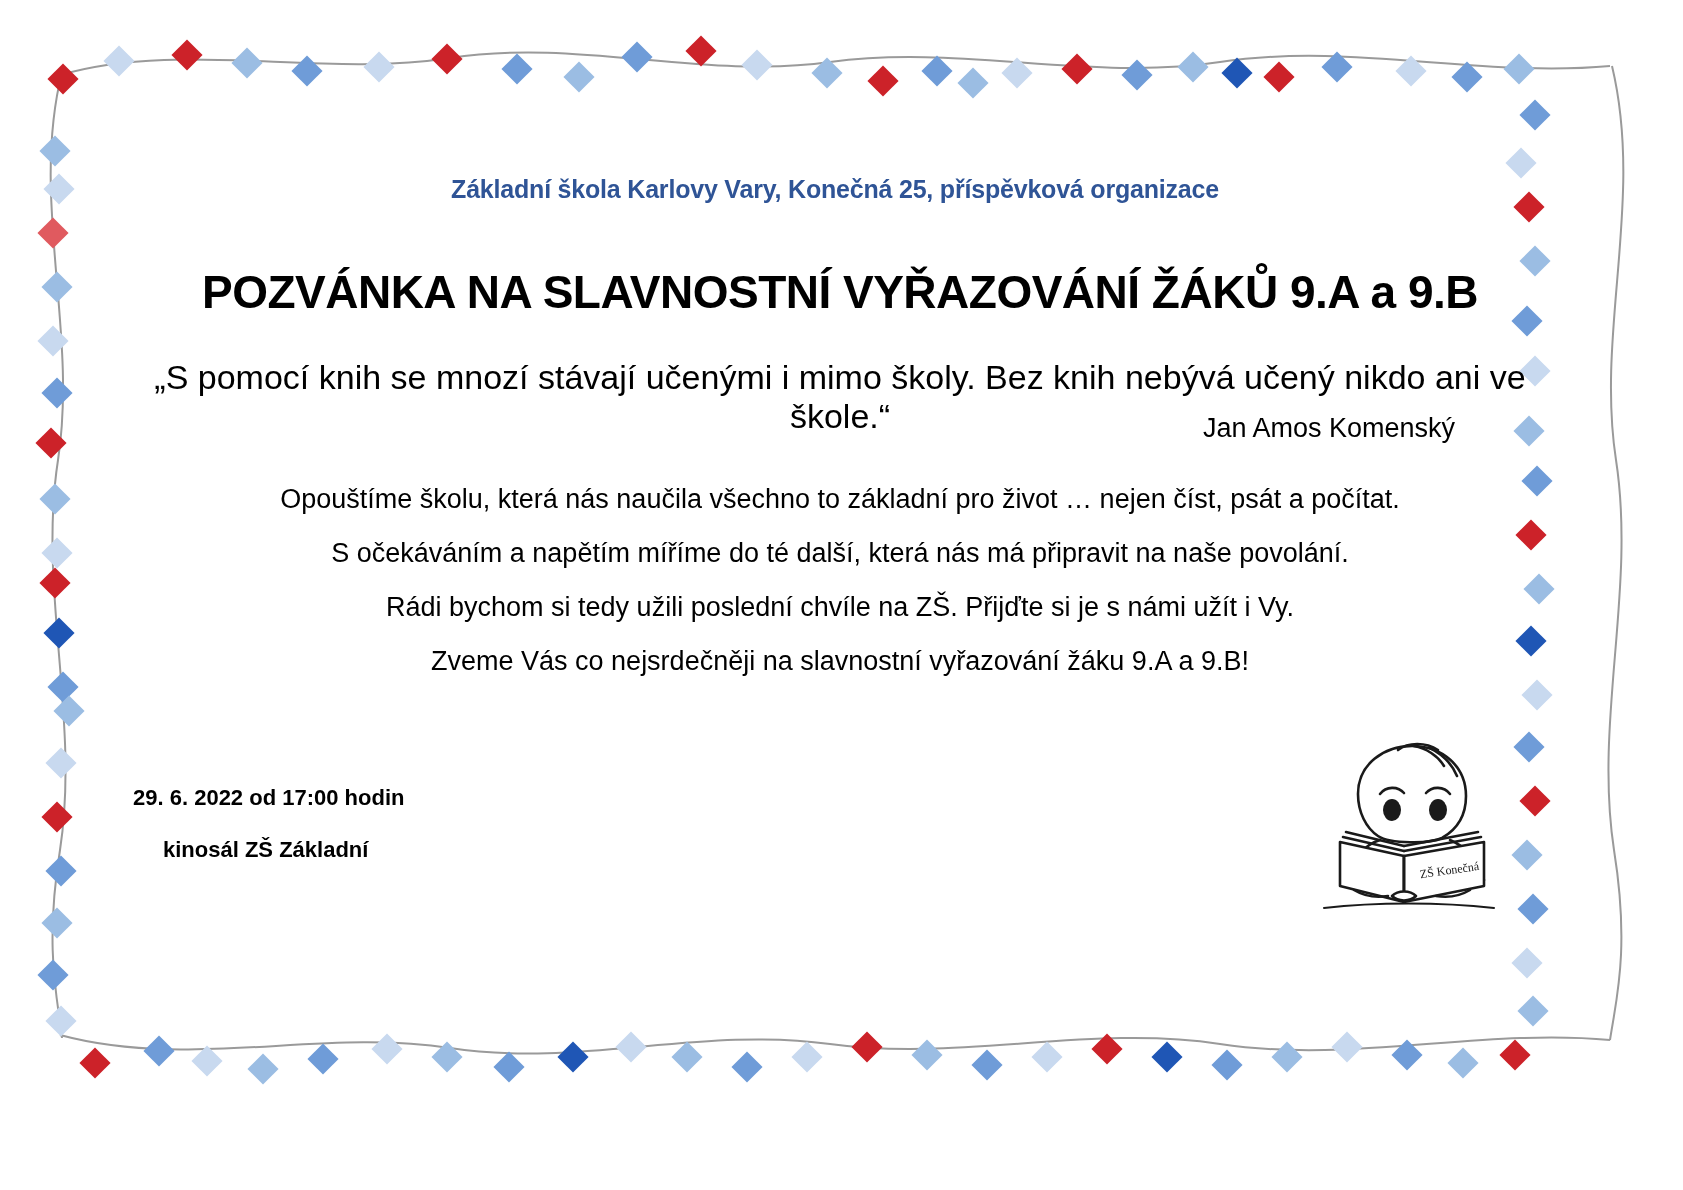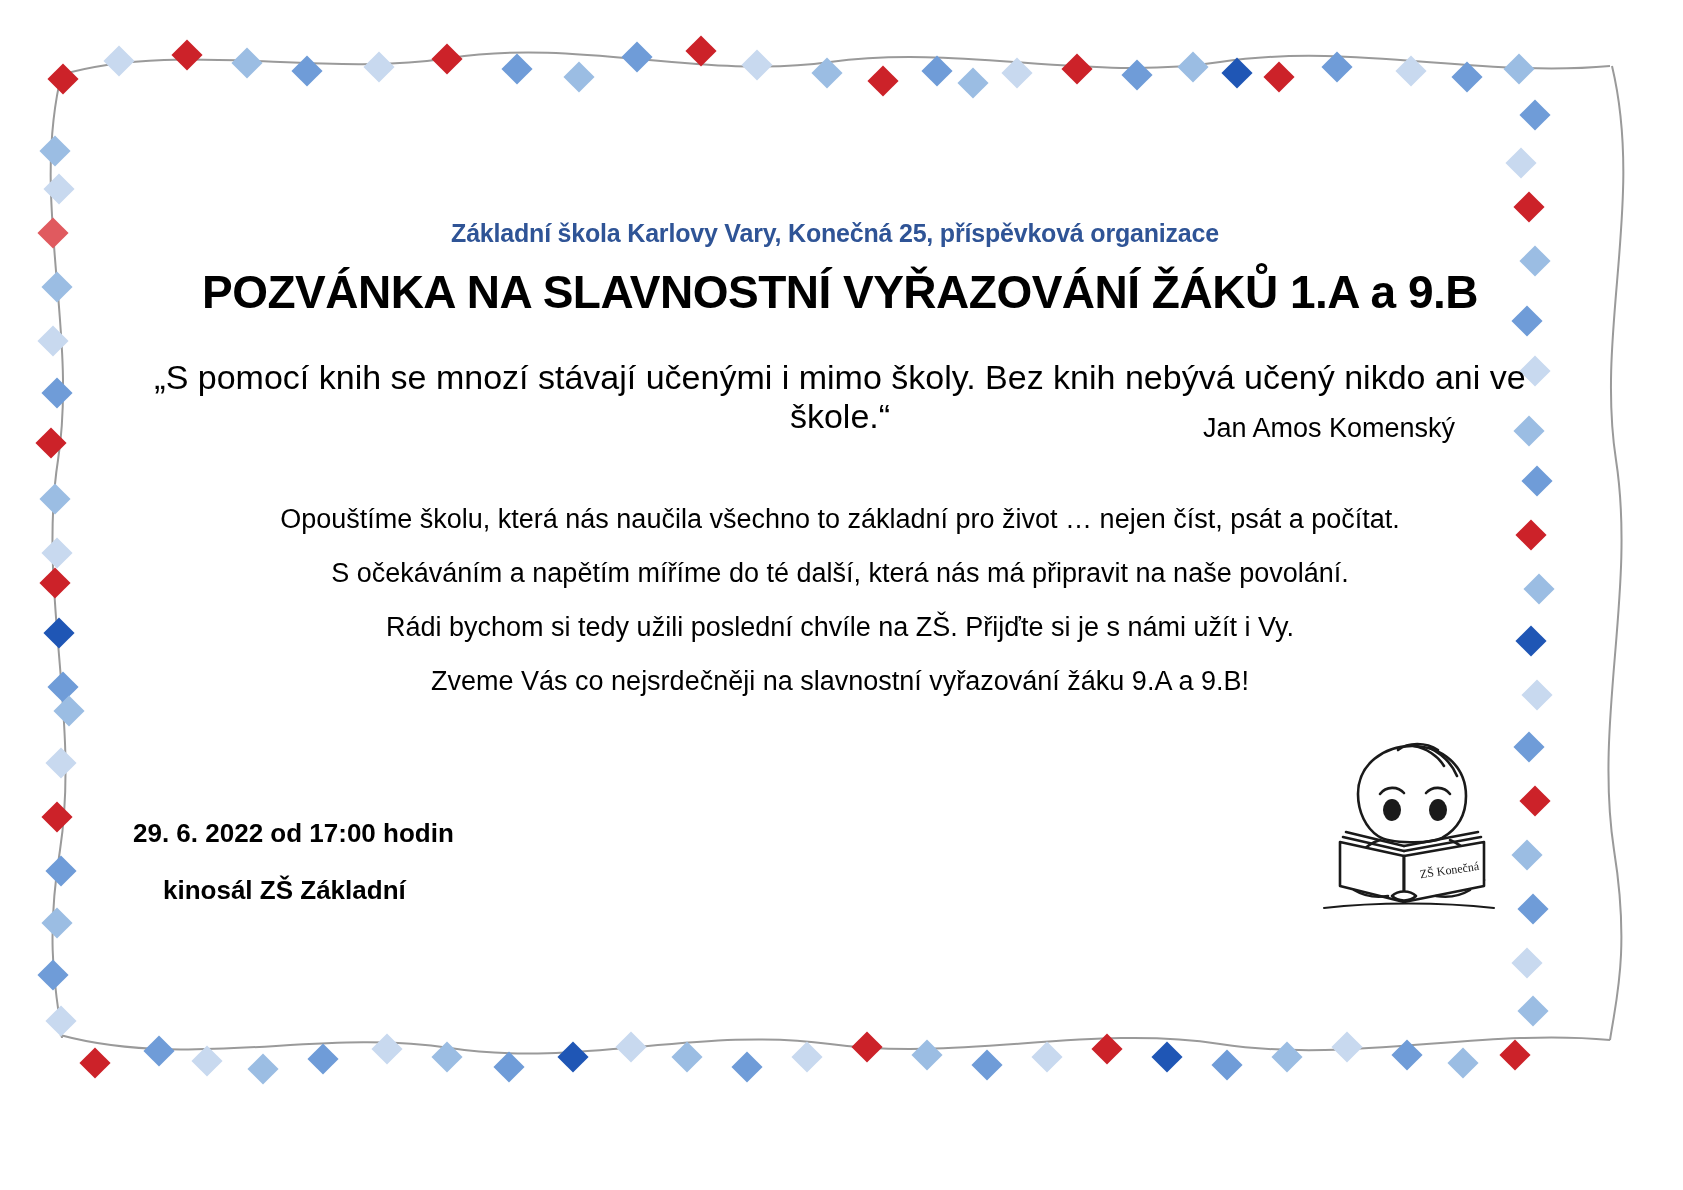--- a/index.html
+++ b/index.html
@@ -33,21 +33,20 @@
 
   
   .school-header{
     position:absolute;left:290px;top:105px;
     width:900px;
     text-align:center;
     color:#2f5496;
     font-weight:bold;
     font-size:25px;
     letter-spacing:-0.2px;
-    margin-top:44px;
   }
 
   
   .main-title{
     position:absolute;left:0;top:195px;
     width:1490px;
     text-align:center;
     font-size:46px;
     font-weight:bold;
     color:#000;
@@ -66,38 +65,37 @@
   .quote-author{
     position:absolute;left:30px;top:343px;
     width:1330px;
     text-align:right;
     font-size:27px;
     color:#000;
   }
 
   
   .body-block{
-    position:absolute;left:30px;top:436px;
+    position:absolute;left:30px;top:416px;
     width:1430px;
     text-align:center;
   }
   .body-line{
     font-size:27px;
     color:#000;
     line-height:1.0;
     margin-bottom:27px;
   }
 
   
   .event-details{
     position:absolute;left:38px;top:715px;
     font-weight:bold;
-    font-size:26px;
-    color:#000;
-    margin-top:33px;
+    font-size:22px;
+    color:#000;
   }
   .event-date{margin-bottom:26px;}
   .event-place{margin-left:30px;}
 
   
   .illustration{
     position:absolute;right:55px;top:660px;
     width:250px;height:180px;
   }
   .illustration svg{display:block;}
@@ -210,21 +208,21 @@
     <div class="diamond" style="left:1396px;top:1044px; background:#6f9cd8;"></div>
     <div class="diamond" style="left:1452px;top:1052px; background:#9bbde3;"></div>
     <div class="diamond" style="left:1504px;top:1044px; background:#cc2229;"></div>
   </div>
 
   <div class="content">
 
 
     <div class="school-header">Základní škola Karlovy Vary, Konečná 25, příspěvková organizace</div>
 
-    <div class="main-title">POZVÁNKA NA SLAVNOSTNÍ VYŘAZOVÁNÍ ŽÁKŮ 1.A a 9.B</div>
+    <div class="main-title">POZVÁNKA NA SLAVNOSTNÍ VYŘAZOVÁNÍ ŽÁKŮ 9.A a 9.B</div>
 
     <div class="quote">„S pomocí knih se mnozí stávají učenými i mimo školy. Bez knih nebývá učený nikdo ani ve škole.“</div>
     <div class="quote-author">Jan Amos Komenský</div>
 
     <div class="body-block">
       <div class="body-line">Opouštíme školu, která nás naučila všechno to základní pro život … nejen číst, psát a počítat.</div>
       <div class="body-line">S očekáváním a napětím míříme do té další, která nás má připravit na naše povolání.</div>
       <div class="body-line">Rádi bychom si tedy užili poslední chvíle na ZŠ. Přijďte si je s námi užít i Vy.</div>
       <div class="body-line">Zveme Vás co nejsrdečněji na slavnostní vyřazování žáku 9.A a 9.B!</div>
     </div>

